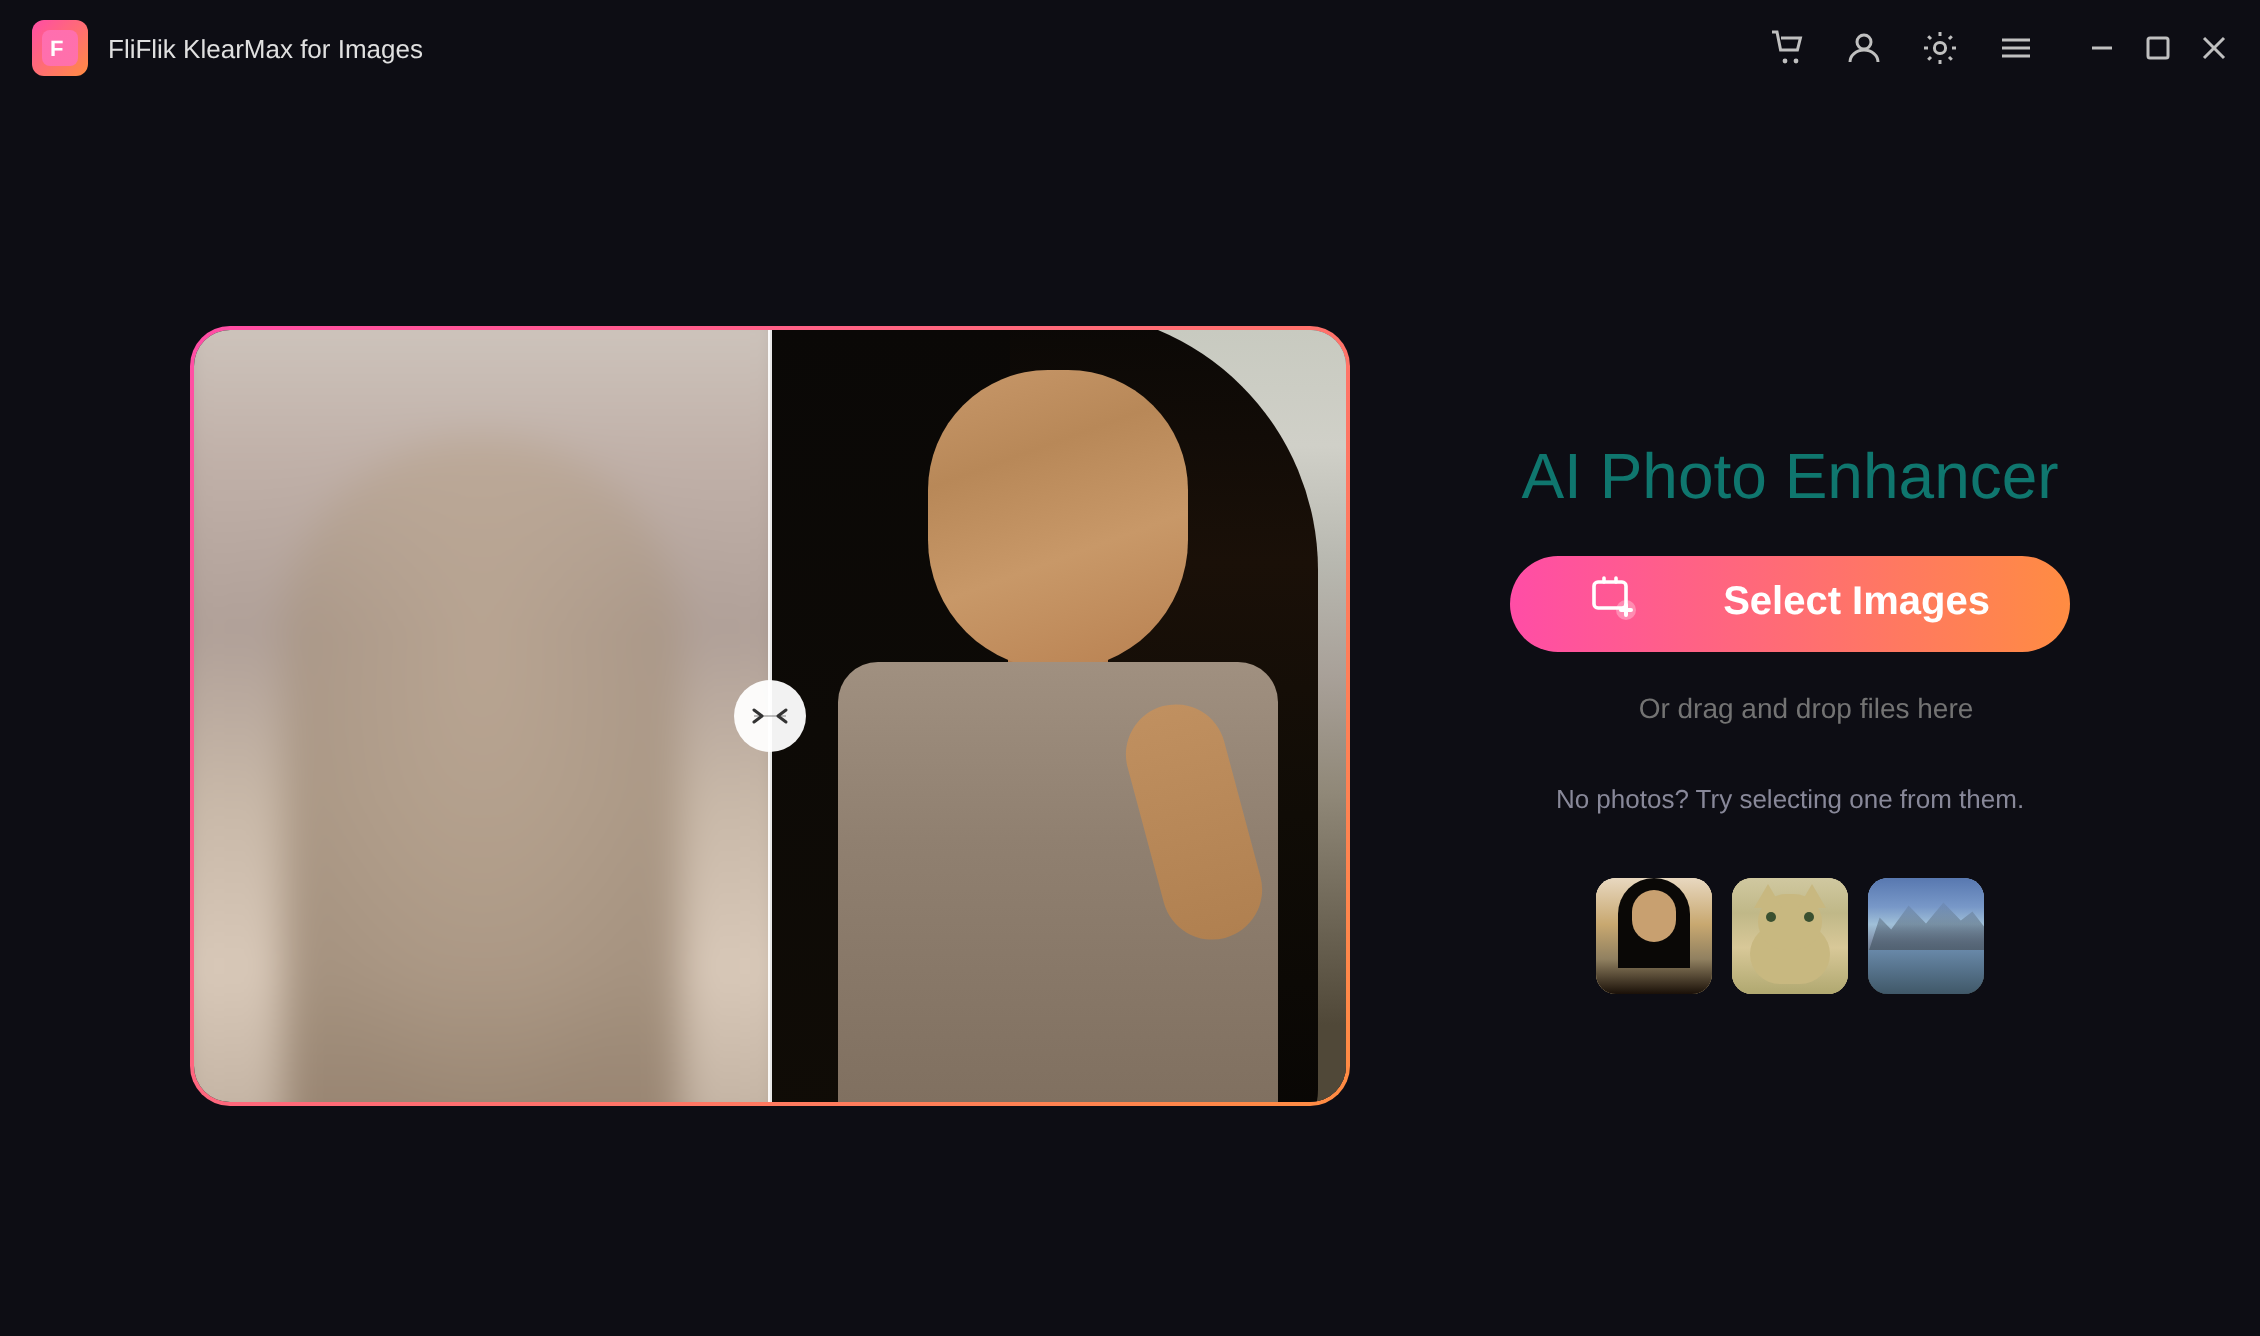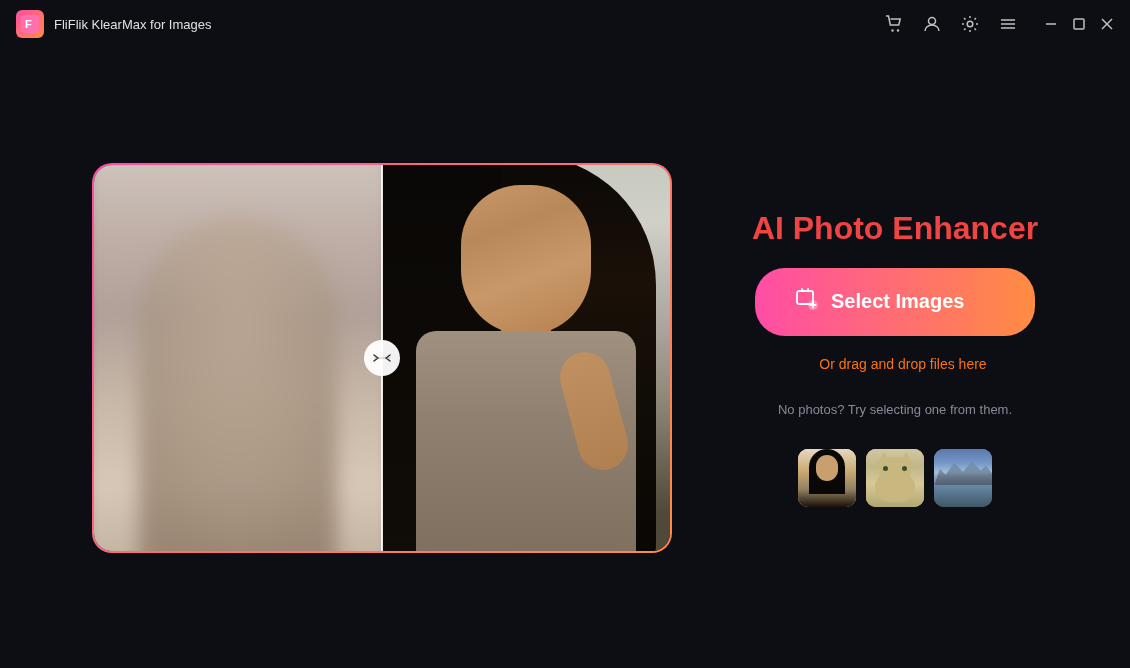--- a/index.html
+++ b/index.html
@@ -179,49 +179,49 @@
     .right-panel {
       display: flex;
       flex-direction: column;
       align-items: center;
       gap: 20px;
       flex-shrink: 0;
     }
 
     .feature-title {
       font-size: 32px;
-      font-weight: 700;
-      color: #ef4444;
+      font-weight: 400;
+      color: #0f766e;
       text-align: center;
       line-height: 1.2;
     }
 
     .select-btn {
       display: flex;
       align-items: center;
       gap: 12px;
       padding: 0 40px;
-      height: 68px;
+      height: 48px;
       background: linear-gradient(90deg, #ff4da6, #ff8c42);
       border: none;
       border-radius: 30px;
       color: white;
       font-size: 20px;
       font-weight: 600;
       cursor: pointer;
       min-width: 280px;
-      justify-content: flex-start;
+      justify-content: space-between;
     }
 
     .select-btn-icon {
       font-size: 20px;
     }
 
     .drag-drop-text {
-      color: #f97316;
+      color: #737373;
       font-size: 14px;
       text-align: center;
       margin-left: 16px;
     }
 
     .sample-section {
       display: flex;
       flex-direction: column;
       align-items: center;
       gap: 32px;

